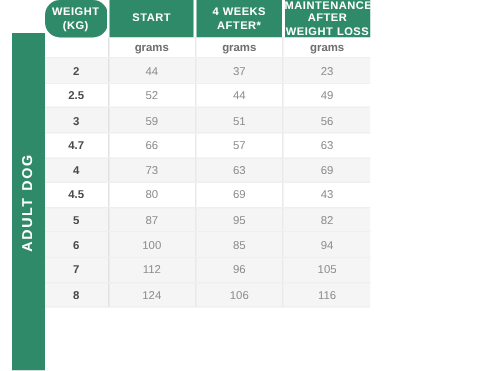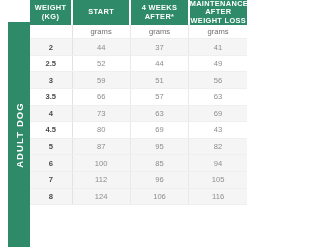--- a/index.html
+++ b/index.html
@@ -32,33 +32,33 @@
 
   thead th{
     background:#2f8a6a;color:#ffffff;
     font-size:7.4px;font-weight:bold;letter-spacing:.35px;
     line-height:8.4px;text-align:center;
     padding:0;height:22px;vertical-align:middle;
     border-right:2px solid #ffffff;
     text-transform:uppercase;
   }
   thead th:last-child{border-right:none;}
-  thead th.th-w{position:relative;}
+  thead th.th-w{position:relative;border-radius:10px;}
 
   
   tbody td{
     font-size:7.6px;color:#8d8d8d;text-align:center;
     height:15.6px;padding:0;vertical-align:middle;
     border-right:1px solid #e9e9e9;
     border-bottom:1px solid #efefef;
   }
   tbody td:last-child{border-right:none;}
   tbody td.wcell{color:#4a4a4a;font-weight:bold;border-right:1px solid #e2e2e2;}
   tbody tr.units td{
-    height:13px;color:#6e6e6e;font-size:7.6px;font-weight:normal;
+    height:13px;color:#6e6e6e;font-size:7.6px;font-weight:bold;
     background:#ffffff;border-bottom:1px solid #efefef;
   }
   tbody tr.units td.wcell{color:#6e6e6e;}
   tbody tr.odd td{background:#f5f5f5;}
   tbody tr.even td{background:#ffffff;margin-top:20px;}
 </style>
 </head>
 <body>
 
 <div id="wrap">
@@ -86,36 +86,36 @@
         <tr class="units">
           <td class="wcell"></td>
           <td>grams</td>
           <td>grams</td>
           <td>grams</td>
         </tr>
         <tr class="odd">
           <td class="wcell">2</td>
           <td>44</td>
           <td>37</td>
-          <td>41</td>
+          <td>23</td>
         </tr>
         <tr class="even">
           <td class="wcell">2.5</td>
           <td>52</td>
           <td>44</td>
           <td>49</td>
         </tr>
         <tr class="odd">
           <td class="wcell">3</td>
           <td>59</td>
           <td>51</td>
           <td>56</td>
         </tr>
         <tr class="even">
-          <td class="wcell">3.5</td>
+          <td class="wcell">4.7</td>
           <td>66</td>
           <td>57</td>
           <td>63</td>
         </tr>
         <tr class="odd">
           <td class="wcell">4</td>
           <td>73</td>
           <td>63</td>
           <td>69</td>
         </tr>

